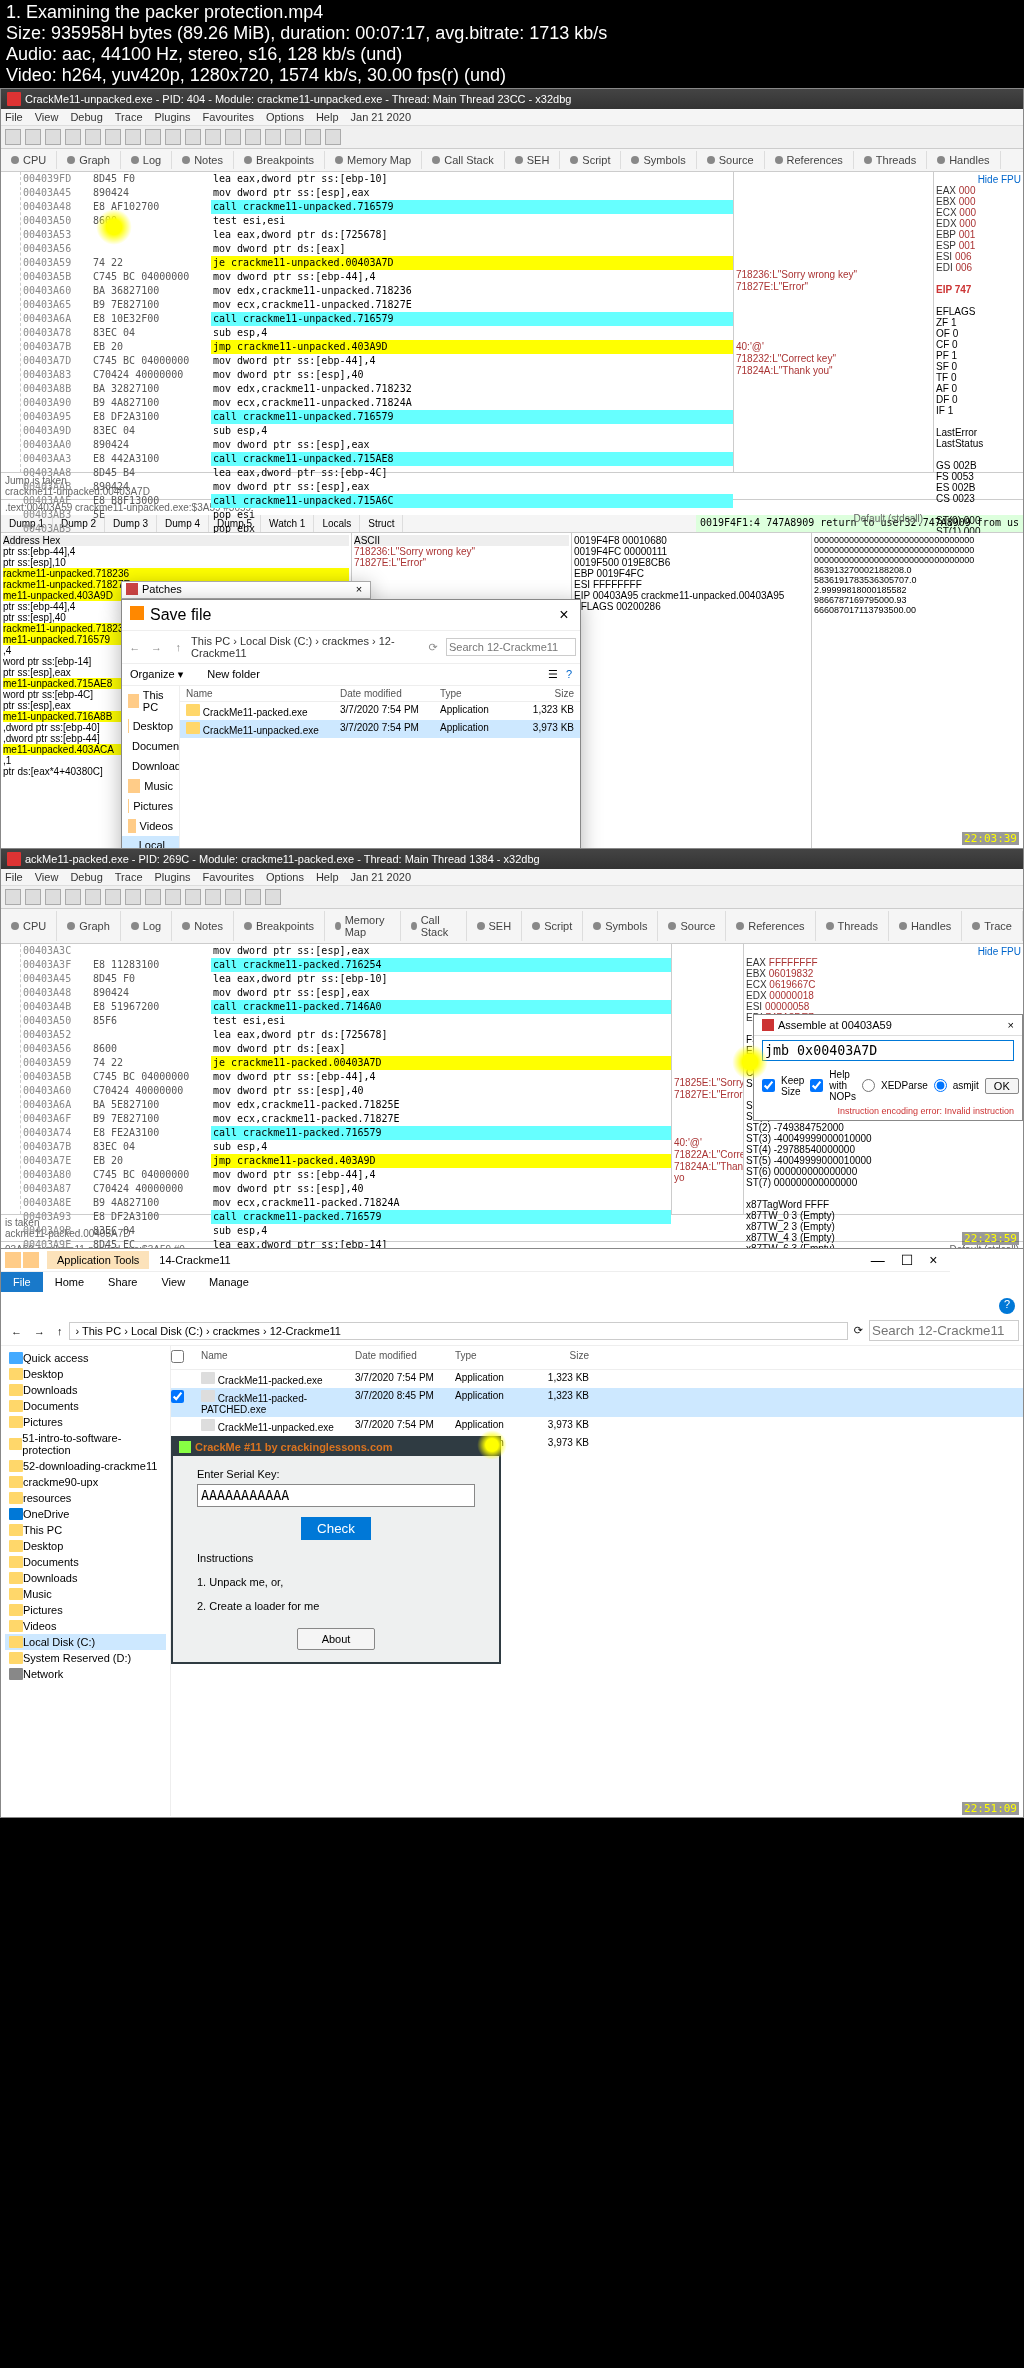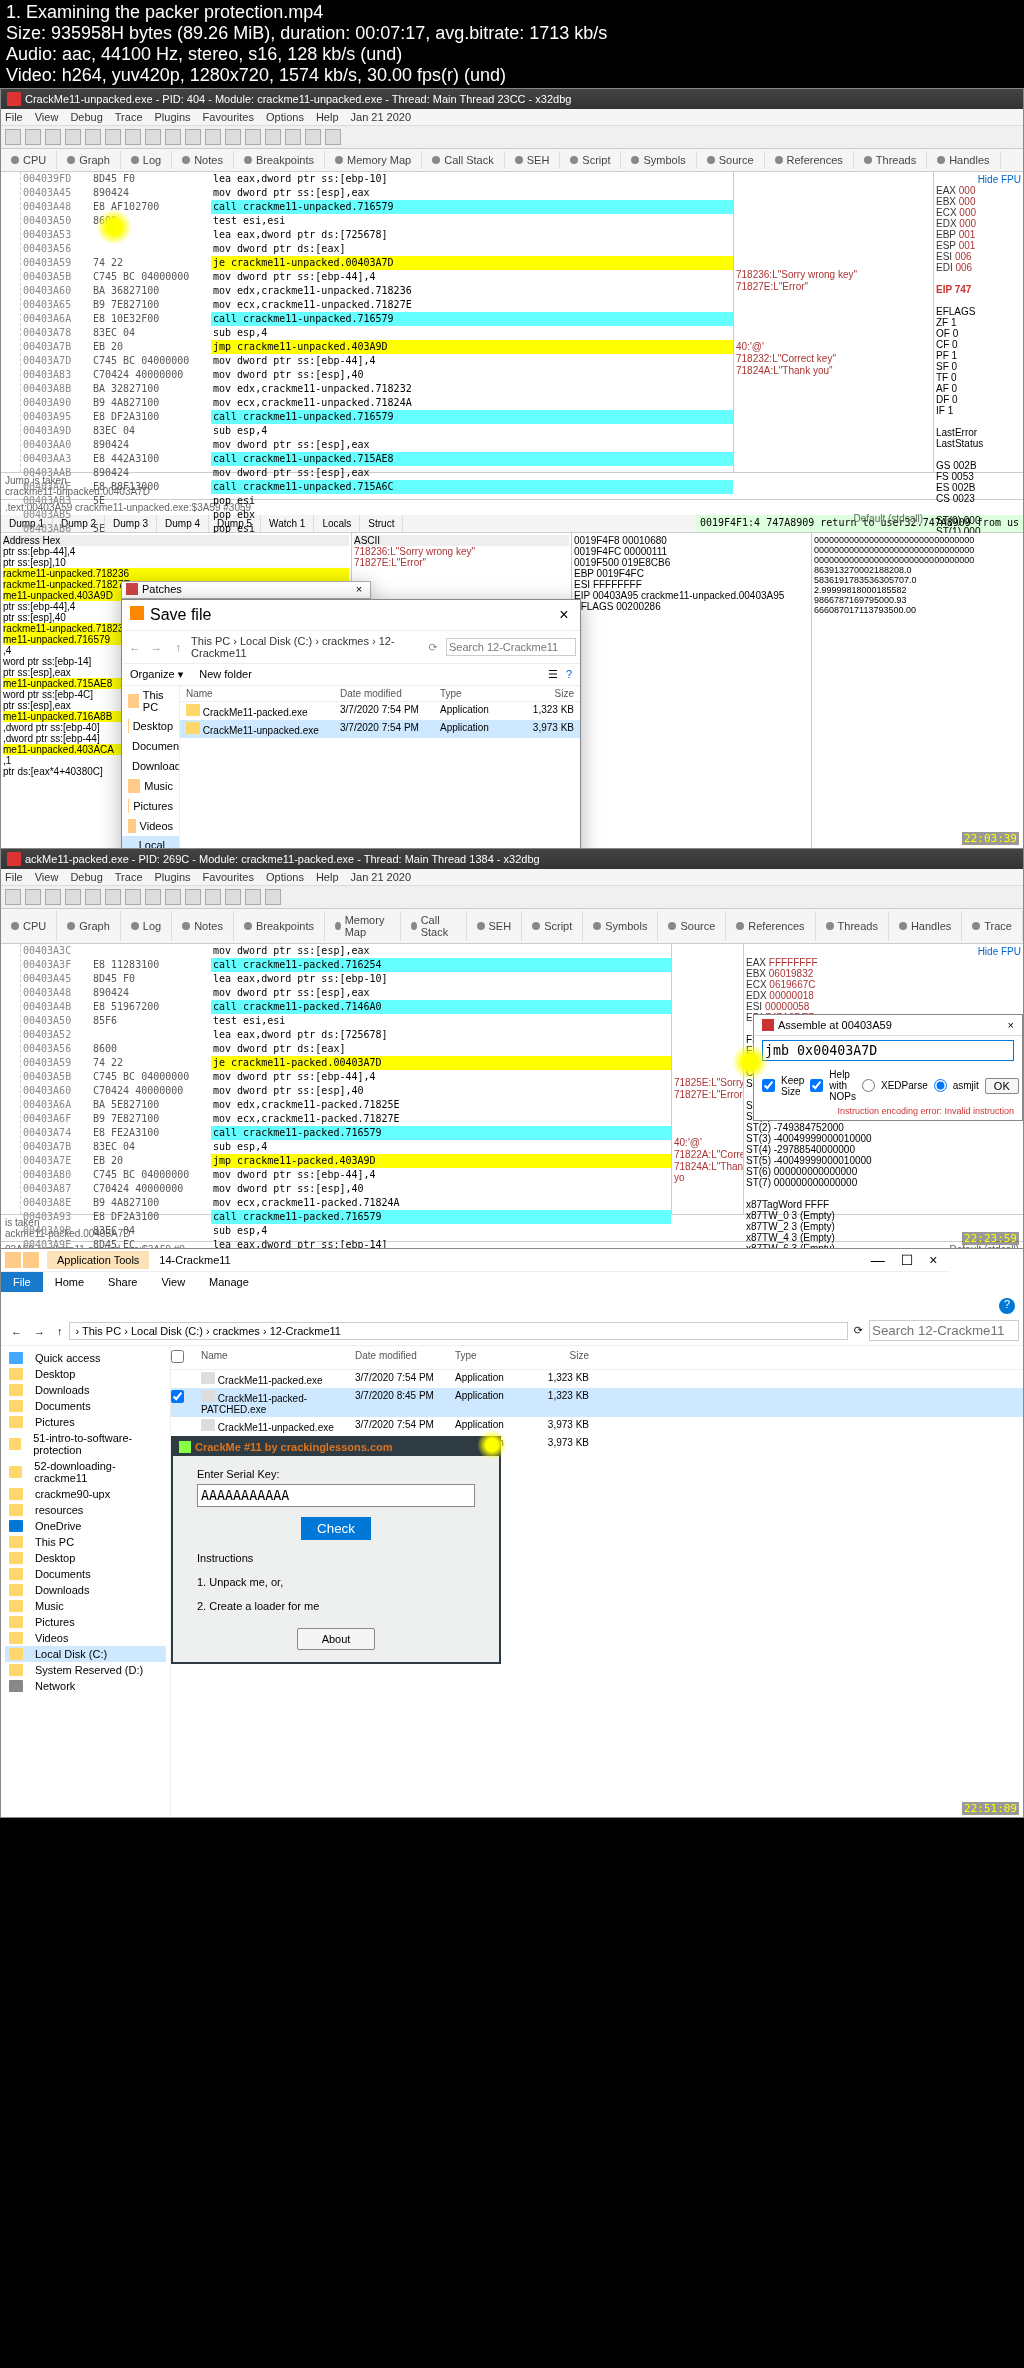--- a/index.html
+++ b/index.html
@@ -64,21 +64,21 @@
 .btn.primary { border-color:#0078d7; }
 .hl-target { position:absolute; background:radial-gradient(circle,#ff0 30%,rgba(255,255,0,0) 70%); border-radius:50%; pointer-events:none; }
 .ts { position:absolute; bottom:2px; right:4px; color:#ff0; font-family:monospace; font-size:11px; background:rgba(0,0,0,0.4); padding:0 2px; }
 .explorer { background:#fff; position:relative; }
 .exp-tabs { display:flex; font-size:11px; }
 .exp-tabs .et { padding:4px 12px; }
 .exp-tabs .et.file { background:#1979ca; color:#fff; }
 .exp-crumb { display:flex; align-items:center; padding:4px; font-size:11px; border-bottom:1px solid #eee; }
 .exp-body { display:flex; }
 .exp-tree { width:170px; border-right:1px solid #eee; font-size:11px; padding:4px; }
-.exp-tree .et-item { padding:2px 4px; display:flex; align-items:center; gap:12px; }
+.exp-tree .et-item { padding:2px 4px; display:flex; align-items:center; gap:0; }
 .exp-tree .et-item.sel { background:#cde8ff; }
 .exp-list { flex:1; position:relative; }
 .crackme { position:absolute; border:2px solid #2f3b42; background:#eef0f0; width:330px; font-size:11px; }
 .crackme .cm-title { background:#2f3b42; color:#db7420; padding:3px 6px; font-size:11px; font-weight:bold; display:flex; }
 .crackme .cm-body { padding:12px 24px; }
 .crackme input { width:100%; border:1px solid #888; padding:3px; margin-top:4px; font-family:monospace; }
 .crackme .check { background:#0078d7; color:#fff; border:none; padding:4px 16px; margin-top:10px; }
 .assemble-dlg { position:absolute; background:#fff; border:1px solid #888; font-size:11px; }
 .assemble-dlg .ad-title { padding:4px 8px; border-bottom:1px solid #ddd; display:flex; }
 .assemble-dlg input[type=text] { width:100%; border:1px solid #0078d7; padding:2px; font-family:monospace; }
@@ -281,20 +281,25 @@
           <div class="addrcol">00403AA0</div>
           <div class="bytecol">890424</div>
           <div class="asmcol">mov dword ptr ss:[esp],eax</div>
         </div>
         <div class="disasm-row">
           <div class="addrcol">00403AA3</div>
           <div class="bytecol">E8 442A3100</div>
           <div class="asmcol hl-cyan">call crackme11-unpacked.715AE8</div>
         </div>
         <div class="disasm-row">
+          <div class="addrcol">00403AA8</div>
+          <div class="bytecol">8D45 B4</div>
+          <div class="asmcol">lea eax,dword ptr ss:[ebp-4C]</div>
+        </div>
+        <div class="disasm-row">
           <div class="addrcol">00403AAB</div>
           <div class="bytecol">890424</div>
           <div class="asmcol">mov dword ptr ss:[esp],eax</div>
         </div>
         <div class="disasm-row">
           <div class="addrcol">00403AAE</div>
           <div class="bytecol">E8 B8F13000</div>
           <div class="asmcol hl-cyan">call crackme11-unpacked.715A6C</div>
         </div>
         <div class="disasm-row">
@@ -532,21 +537,21 @@
       <div class="navbar">
         <span class="arrow">←</span>
         <span class="arrow">→</span>
         <span class="arrow">↑</span>
         <span class="crumb" id="save-crumbs">This PC › Local Disk (C:) › crackmes › 12-Crackme11</span>
         <span class="arrow">⟳</span>
         <input style="width: 130px; border: 1px solid rgb(204, 204, 204); padding: 2px; font-size: 11px;" placeholder="Search 12-Crackme11">
       </div>
       <div class="toolbar2">
         <span>Organize ▾</span>
-        <span style="margin-left:16px;">New folder</span>
+        <span style="margin-left:24px;">New folder</span>
         <span style="margin-left:auto;">☰</span>
         <span style="margin-left:8px;color:#06c;">?</span>
       </div>
       <div class="splitview">
         <div class="tree" id="save-tree">
             <div class="titem">
               <span class="ticon"></span>
               <span>This PC</span>
             </div>
             <div class="titem">

